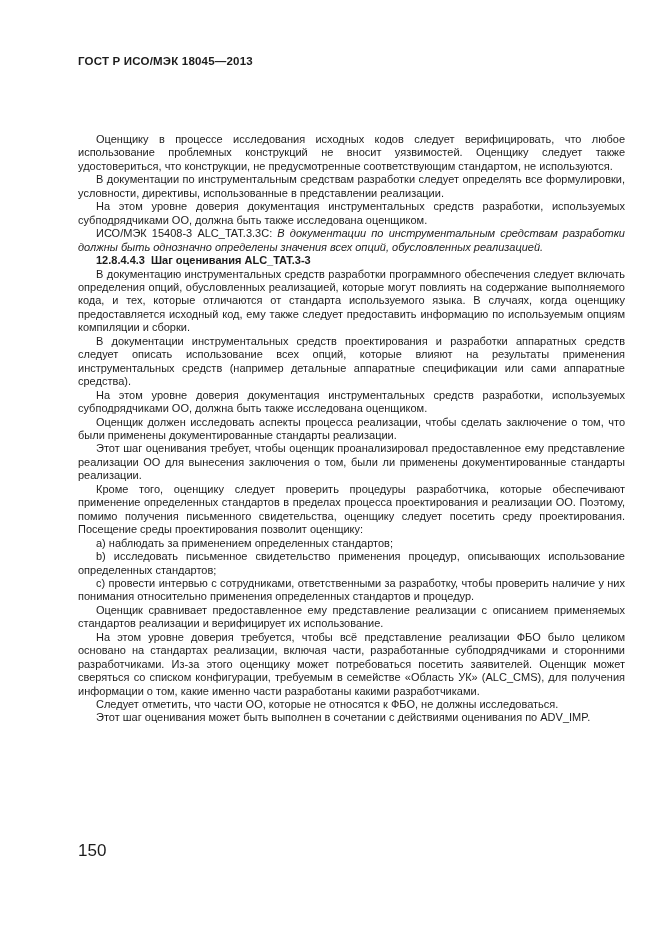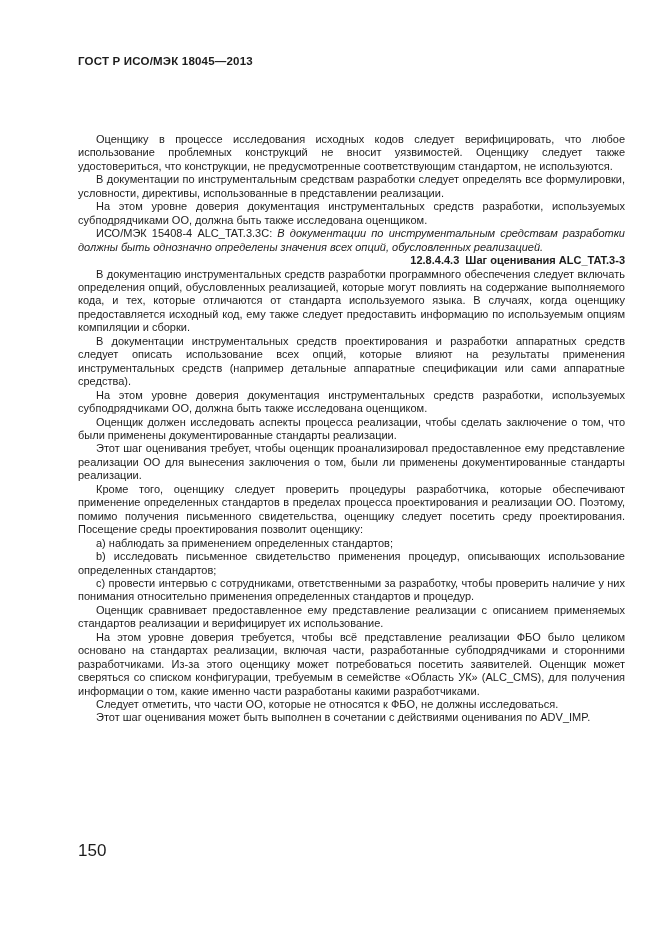--- a/index.html
+++ b/index.html
@@ -41,21 +41,21 @@
     text-align: justify;
     margin-top: 48px;
   }
   .content p {
     margin: 0;
     padding: 0;
     text-indent: 18px;
   }
   .content p.heading {
     font-weight: bold;
-    text-align: right;
+    text-align: left;
   }
   .content p.citation .cite-text {
     font-style: italic;
   }
   .page-number {
     position: absolute;
     left: 78px;
     top: 841px;
     font-size: 17px;
   }
@@ -63,21 +63,21 @@
 </head>
 <body>
 
 <div class="page">
   <div class="doc-header">ГОСТ Р ИСО/МЭК 18045—2013</div>
 
   <div class="content" id="content">
       <p class="body">Оценщику в процессе исследования исходных кодов следует верифицировать, что любое использование проблемных конструкций не вносит уязвимостей. Оценщику следует также удостовериться, что конструкции, не предусмотренные соответствующим стандартом, не используются.</p>
       <p class="body">В документации по инструментальным средствам разработки следует определять все формулировки, условности, директивы, использованные в представлении реализации.</p>
       <p class="body">На этом уровне доверия документация инструментальных средств разработки, используемых субподрядчиками ОО, должна быть также исследована оценщиком.</p>
-      <p class="citation"><span>ИСО/МЭК 15408-4 ALC_TAT.3.3C: </span><span class="cite-text">В документации по инструментальным средствам разработки должны быть однозначно определены значения всех опций, обусловленных реализацией.</span></p>
+      <p class="citation"><span>ИСО/МЭК 15408-3 ALC_TAT.3.3C: </span><span class="cite-text">В документации по инструментальным средствам разработки должны быть однозначно определены значения всех опций, обусловленных реализацией.</span></p>
       <p class="heading">12.8.4.4.3&nbsp; Шаг оценивания ALC_TAT.3-3</p>
       <p class="body">В документацию инструментальных средств разработки программного обеспечения следует включать определения опций, обусловленных реализацией, которые могут повлиять на содержание выполняемого кода, и тех, которые отличаются от стандарта используемого языка. В случаях, когда оценщику предоставляется исходный код, ему также следует предоставить информацию по используемым опциям компиляции и сборки.</p>
       <p class="body">В документации инструментальных средств проектирования и разработки аппаратных средств следует описать использование всех опций, которые влияют на результаты применения инструментальных средств (например детальные аппаратные спецификации или сами аппаратные средства).</p>
       <p class="body">На этом уровне доверия документация инструментальных средств разработки, используемых субподрядчиками ОО, должна быть также исследована оценщиком.</p>
       <p class="body">Оценщик должен исследовать аспекты процесса реализации, чтобы сделать заключение о том, что были применены документированные стандарты реализации.</p>
       <p class="body">Этот шаг оценивания требует, чтобы оценщик проанализировал предоставленное ему представление реализации ОО для вынесения заключения о том, были ли применены документированные стандарты реализации.</p>
       <p class="body">Кроме того, оценщику следует проверить процедуры разработчика, которые обеспечивают применение определенных стандартов в пределах процесса проектирования и реализации ОО. Поэтому, помимо получения письменного свидетельства, оценщику следует посетить среду проектирования. Посещение среды проектирования позволит оценщику:</p>
       <p class="list-item">a) наблюдать за применением определенных стандартов;</p>
       <p class="list-item">b) исследовать письменное свидетельство применения процедур, описывающих использование определенных стандартов;</p>
       <p class="list-item">c) провести интервью с сотрудниками, ответственными за разработку, чтобы проверить наличие у них понимания относительно применения определенных стандартов и процедур.</p>

